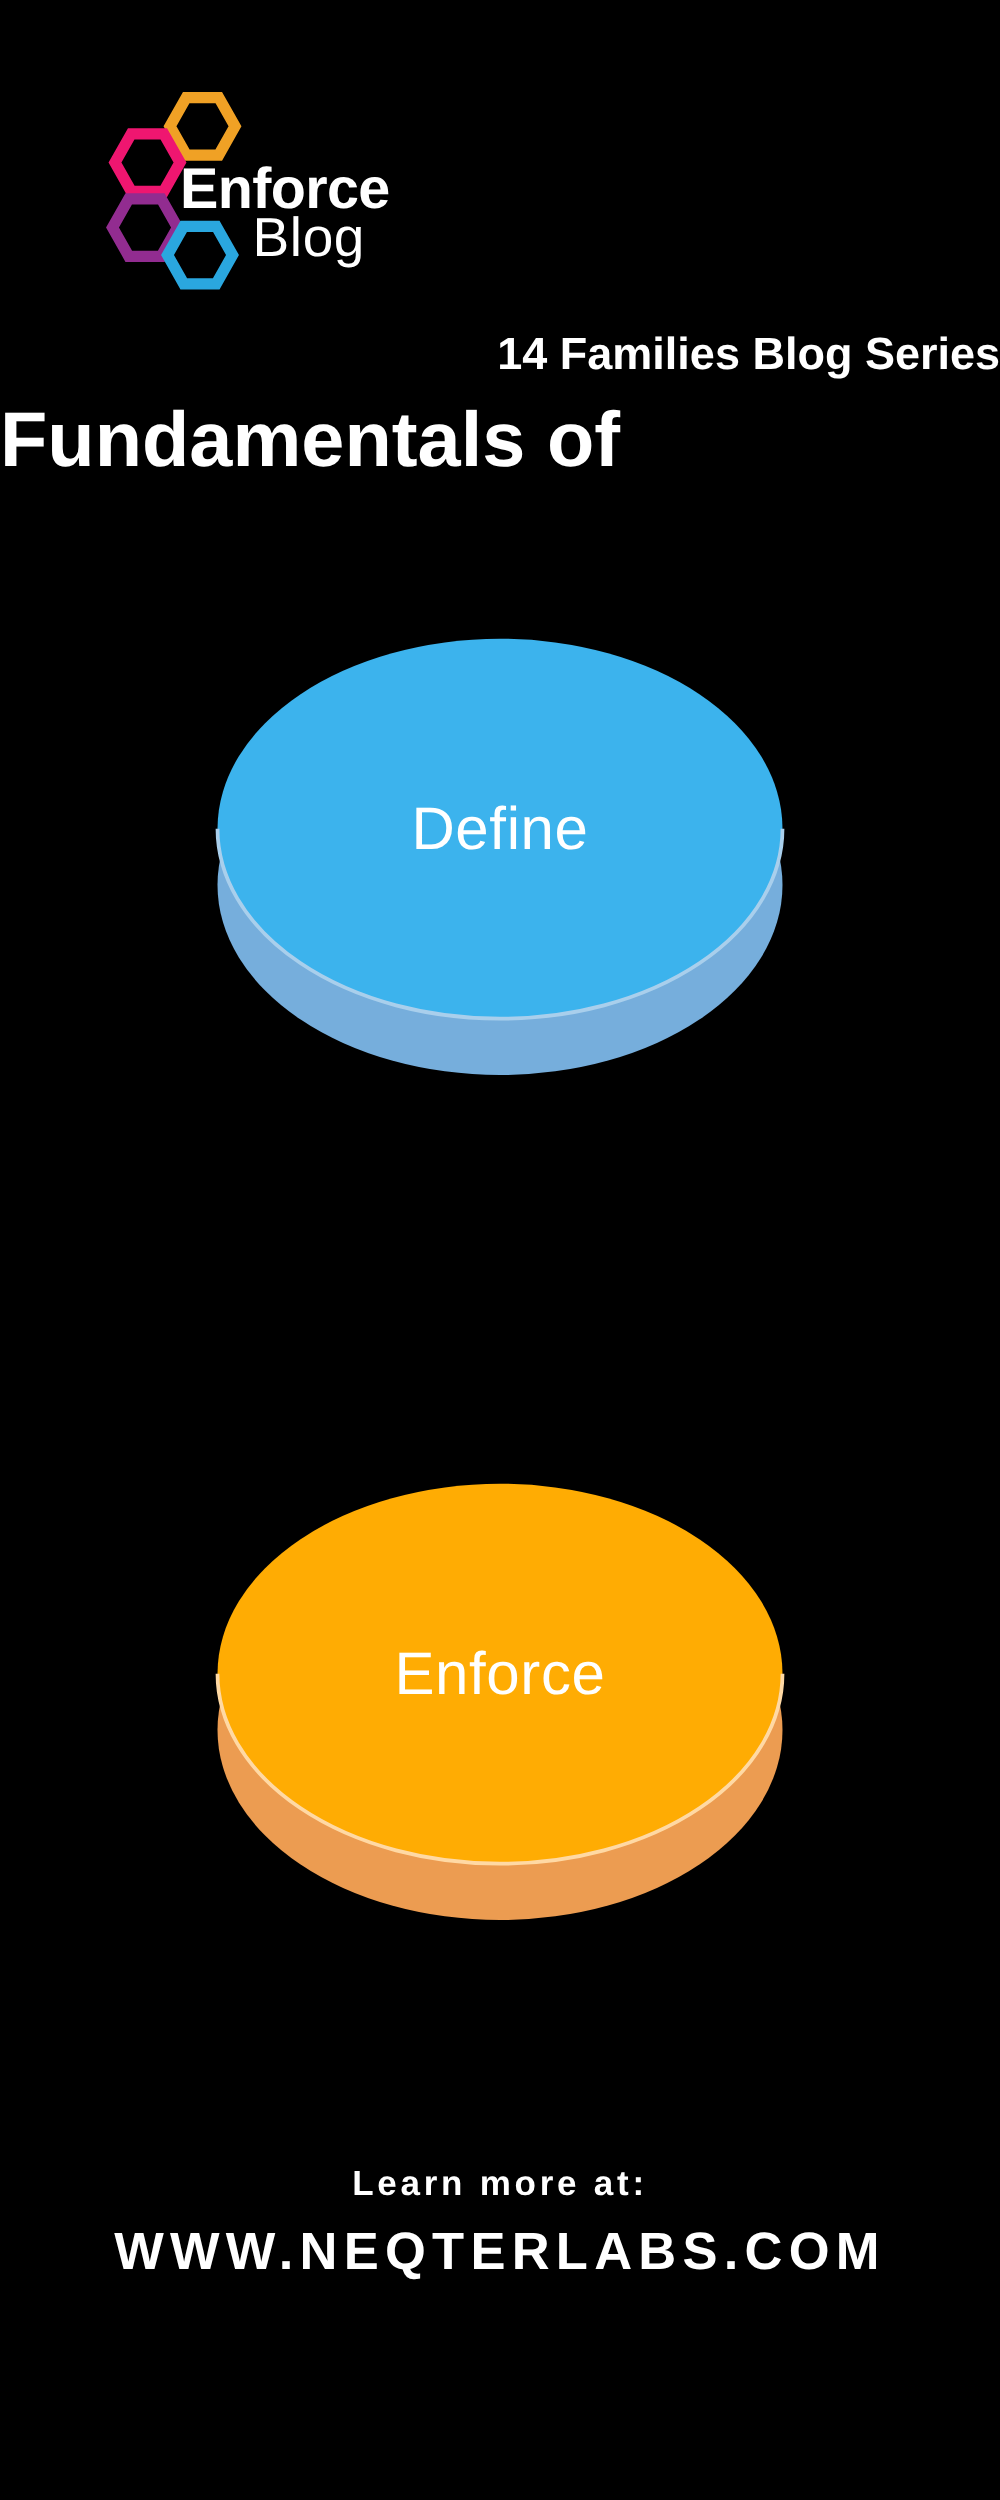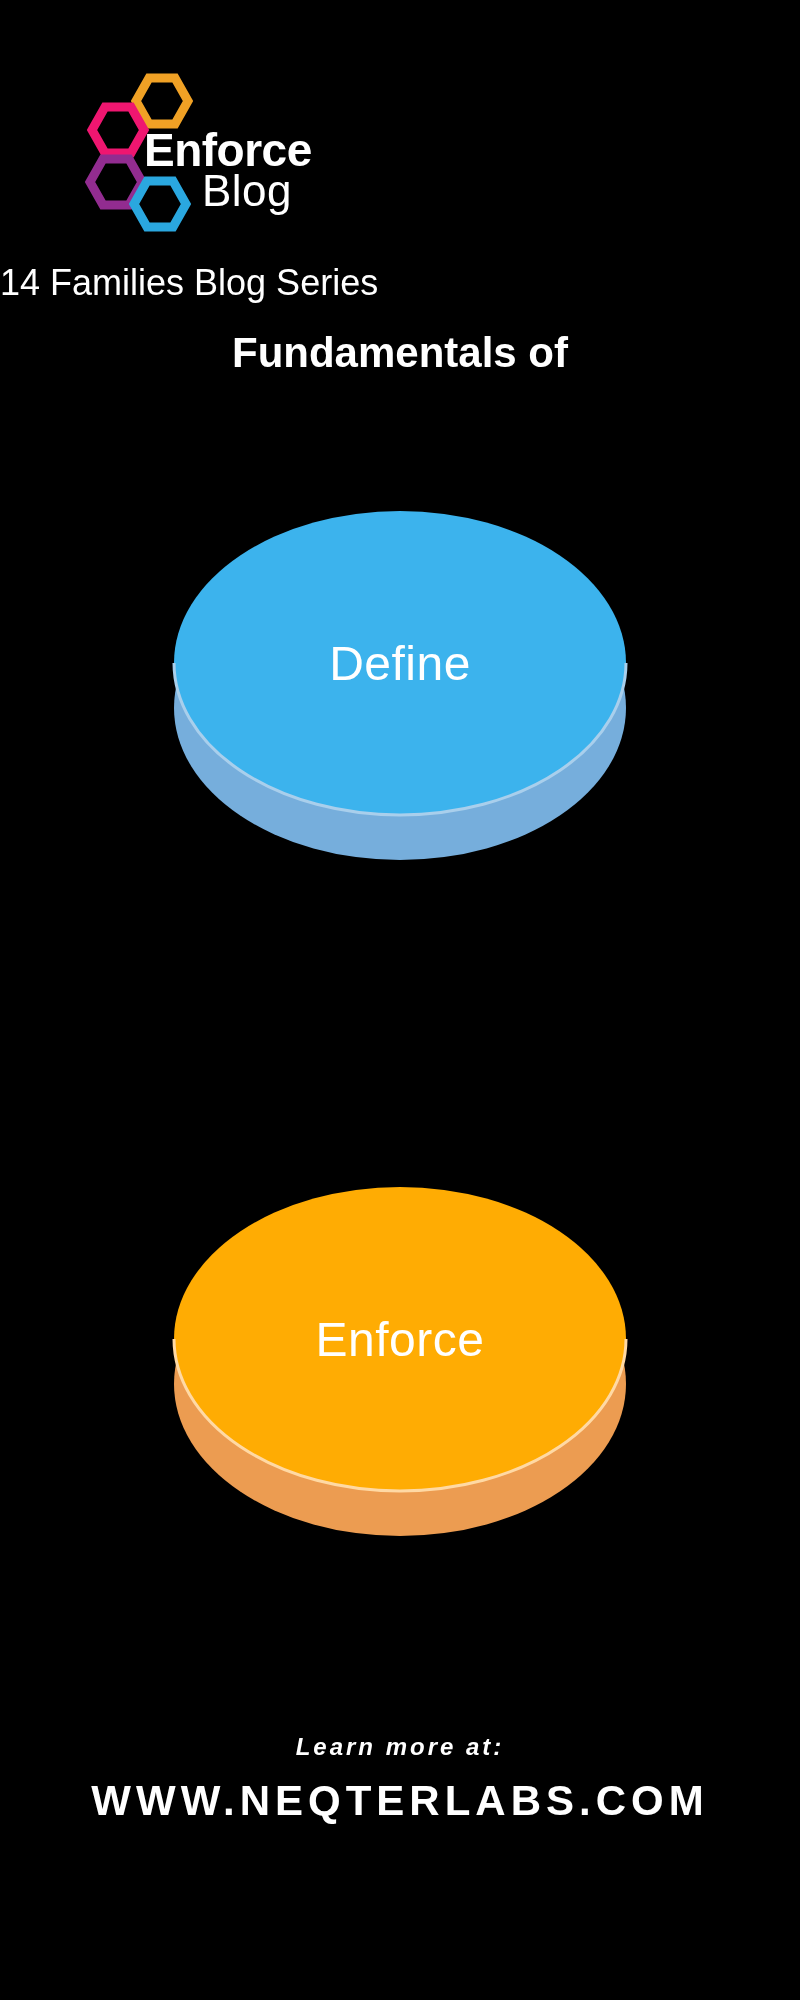--- a/index.html
+++ b/index.html
@@ -17,43 +17,42 @@
     white-space:nowrap;
   }
   .brand-bottom {
     position:absolute; left:120px; top:102px;
     font-size:44px; line-height:46px; font-weight:300; letter-spacing:0.5px;
     white-space:nowrap;
   }
   
   .subtitle {
     position:absolute; left:0; top:263px; width:100%;
-    text-align:left; font-size:36px; line-height:40px; font-weight:400;
+    text-align:right; font-size:36px; line-height:40px; font-weight:700;
   }
   .title {
     position:absolute; left:0; top:319px; width:100%;
-    text-align:center; font-size:42px; line-height:68px; font-weight:700;
+    font-size:62px; line-height:68px; font-weight:700;
   }
   
   .disc { position:absolute; left:170px; width:460px; height:356px; }
   .disc svg { display:block; }
   .disc-1 { top:508px;text-decoration:underline; }
   .disc-2 { top:828px; }
   .disc-3 { top:1184px; }
   .disc-label {
     position:absolute; left:0; top:126px; width:100%;
     text-align:center; font-size:48px; line-height:60px; font-weight:400;
     letter-spacing:0.5px;
   }
   
   .footer-learn {
     position:absolute; left:0; top:1732px; width:100%;
-    text-align:center; font-size:24px; line-height:30px; font-weight:600;
+    text-align:center; font-size:28px; line-height:30px; font-weight:600;
     letter-spacing:3px;
-    font-style:italic;
   }
   .footer-url {
     position:absolute; left:0; top:1782px; width:100%;
     text-align:center; font-size:42px; line-height:38px; font-weight:700;
     letter-spacing:5px;
   }
 </style>
 </head>
 <body>
 

